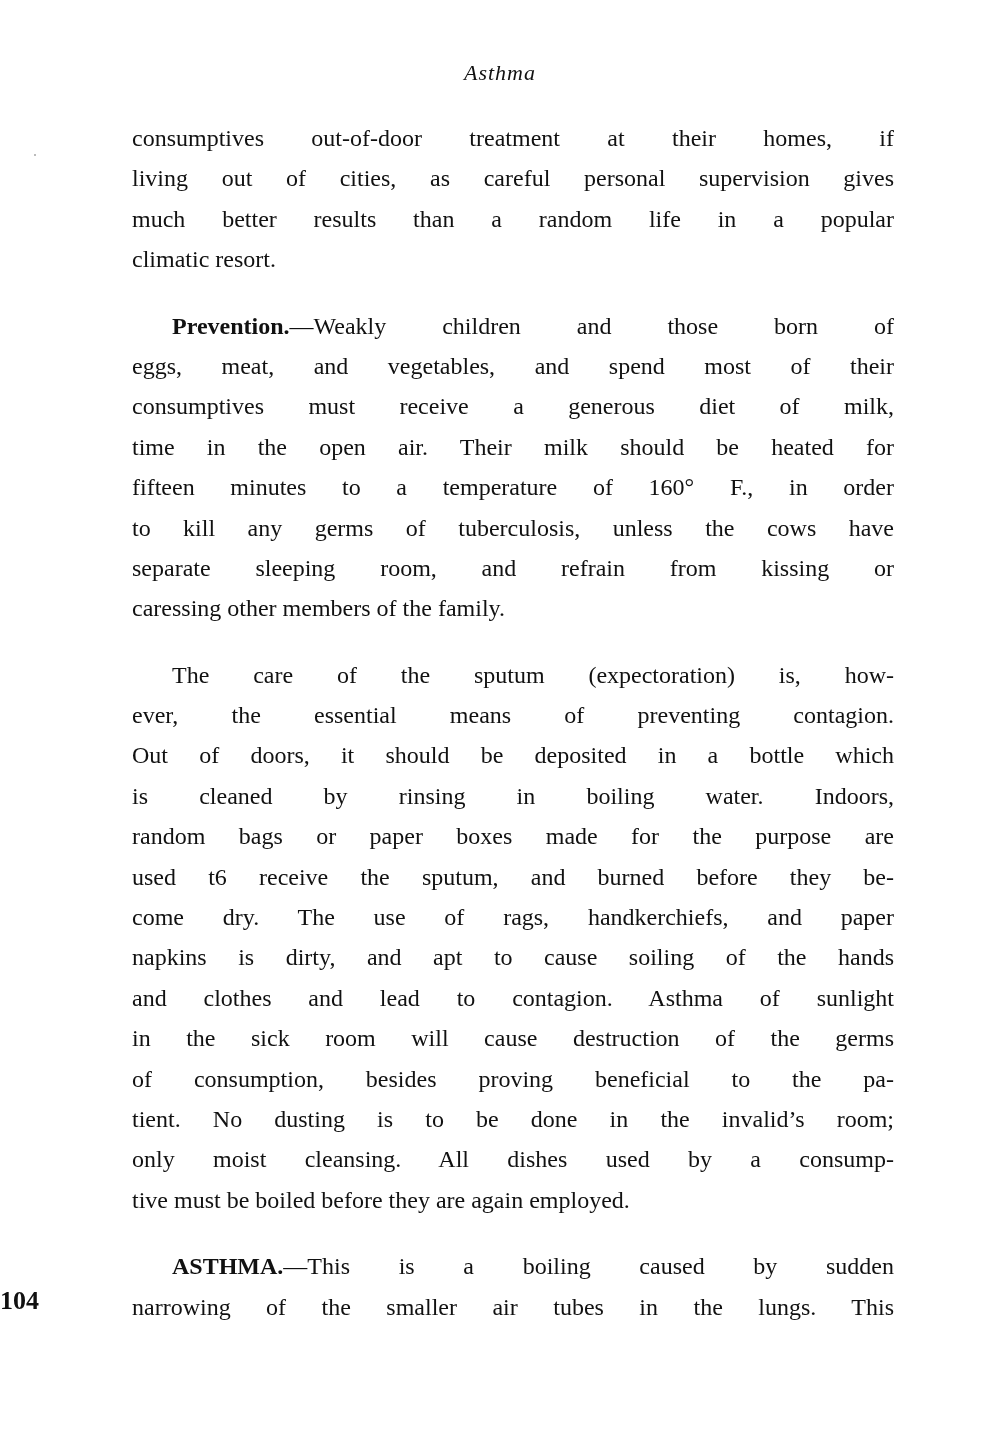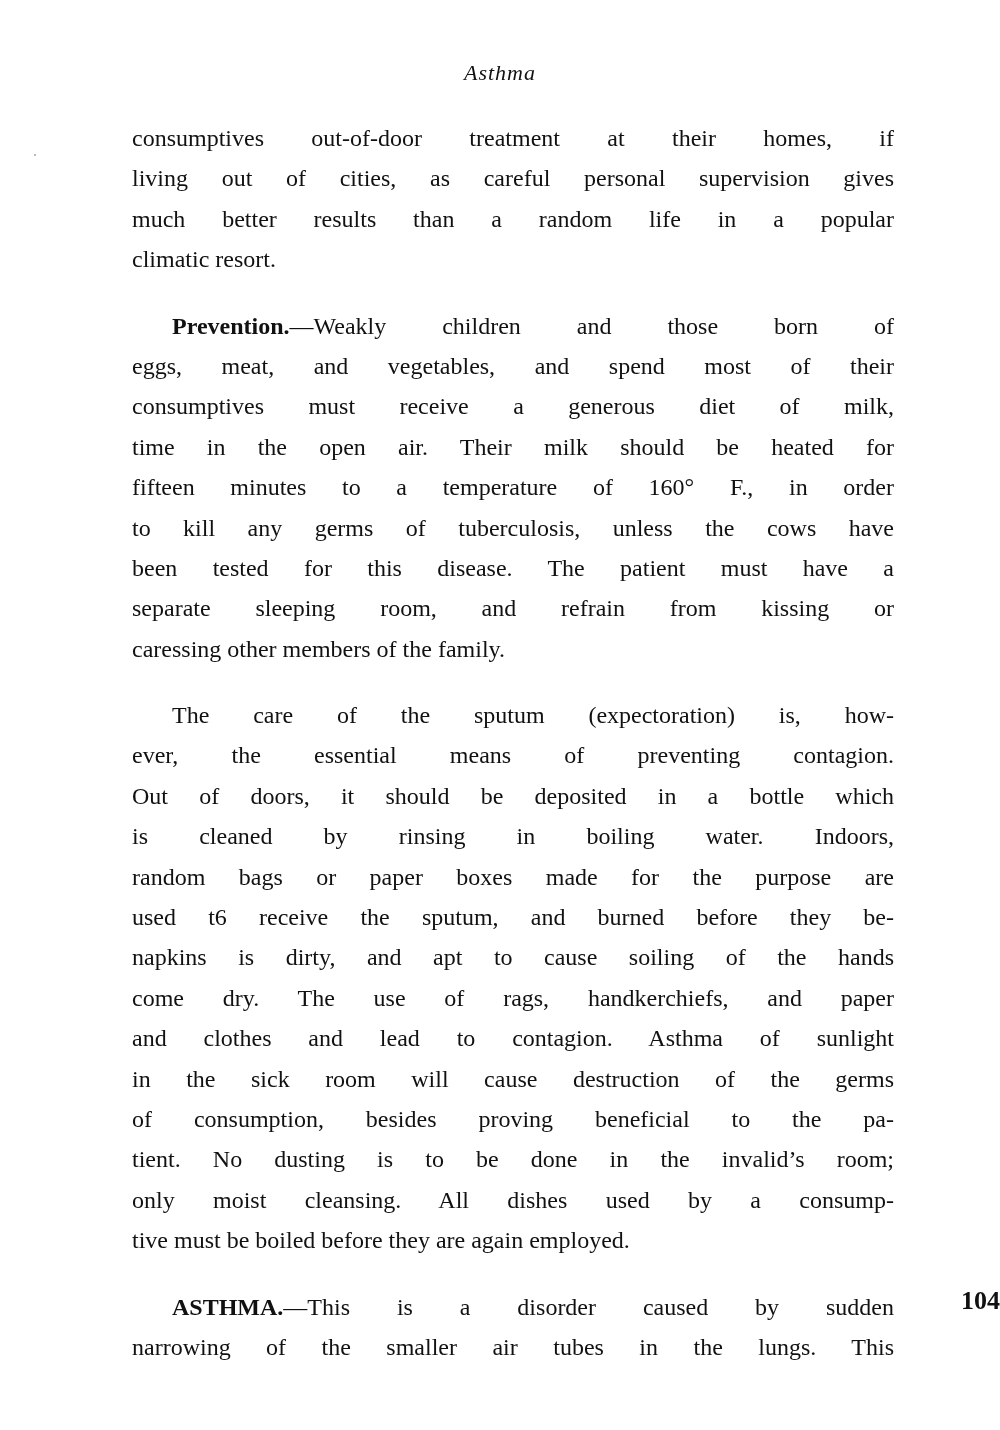--- a/index.html
+++ b/index.html
@@ -6,21 +6,21 @@
   body { width: 1000px; height: 1430px; position: relative; overflow: hidden;
          font-family: "Liberation Serif", "DejaVu Serif", serif; color: #111; }
   .running-head { position: absolute; top: 60px; left: 0; width: 1000px; text-align: center;
                   font-style: italic; font-size: 22px; letter-spacing: 1px; }
   .body-text { position: absolute; left: 132px; width: 762px; top: 118px; }
   .line { height: 40.4px; line-height: 40.4px; font-size: 24px; white-space: nowrap;
           text-align: justify; text-align-last: justify; overflow: visible; }
   .line.last { text-align-last: left; }
   .line.indent { padding-left: 40px; margin-top: 26px; }
   .line .bold { font-weight: bold; }
-  .folio { position: absolute; top: 1286px; left: 0; width: 1000px; text-align: right;
+  .folio { position: absolute; top: 1286px; left: 0; width: 1000px; text-align: left;
            font-size: 26px; font-weight: bold; }
   .speck { position: absolute; left: 34px; top: 154px; width: 2px; height: 2px; background: #bbb; }
 </style>
 </head>
 <body>
 
 <div class="speck"></div>
 
 <div class="running-head">Asthma</div>
 
@@ -28,34 +28,33 @@
     <div class="line"><span>consumptives out-of-door treatment at their homes, if</span></div>
     <div class="line"><span>living out of cities, as careful personal supervision gives</span></div>
     <div class="line"><span>much better results than a random life in a popular</span></div>
     <div class="line last"><span>climatic resort.</span></div>
     <div class="line indent"><span class="bold">Prevention.</span><span>—Weakly children and those born of</span></div>
     <div class="line"><span>eggs, meat, and vegetables, and spend most of their</span></div>
     <div class="line"><span>consumptives must receive a generous diet of milk,</span></div>
     <div class="line"><span>time in the open air. Their milk should be heated for</span></div>
     <div class="line"><span>fifteen minutes to a temperature of 160° F., in order</span></div>
     <div class="line"><span>to kill any germs of tuberculosis, unless the cows have</span></div>
-    <div class="line"><span>been tested for this disease. The patient must have a</span></div>
     <div class="line"><span>separate sleeping room, and refrain from kissing or</span></div>
     <div class="line last"><span>caressing other members of the family.</span></div>
     <div class="line indent"><span>The care of the sputum (expectoration) is, how-</span></div>
     <div class="line"><span>ever, the essential means of preventing contagion.</span></div>
     <div class="line"><span>Out of doors, it should be deposited in a bottle which</span></div>
     <div class="line"><span>is cleaned by rinsing in boiling water. Indoors,</span></div>
     <div class="line"><span>random bags or paper boxes made for the purpose are</span></div>
     <div class="line"><span>used t6 receive the sputum, and burned before they be-</span></div>
+    <div class="line"><span>come dry. The use of rags, handkerchiefs, and paper</span></div>
     <div class="line"><span>napkins is dirty, and apt to cause soiling of the hands</span></div>
-    <div class="line"><span>come dry. The use of rags, handkerchiefs, and paper</span></div>
     <div class="line"><span>and clothes and lead to contagion. Asthma of sunlight</span></div>
     <div class="line"><span>in the sick room will cause destruction of the germs</span></div>
     <div class="line"><span>of consumption, besides proving beneficial to the pa-</span></div>
     <div class="line"><span>tient. No dusting is to be done in the invalid’s room;</span></div>
     <div class="line"><span>only moist cleansing. All dishes used by a consump-</span></div>
     <div class="line last"><span>tive must be boiled before they are again employed.</span></div>
-    <div class="line indent"><span class="bold">ASTHMA.</span><span>—This is a disorder caused by sudden</span></div>
+    <div class="line indent"><span class="bold">ASTHMA.</span><span>—This is a boiling caused by sudden</span></div>
     <div class="line"><span>narrowing of the smaller air tubes in the lungs. This</span></div>
   </div>
 
 <div class="folio">104</div>
 
 </body></html>

